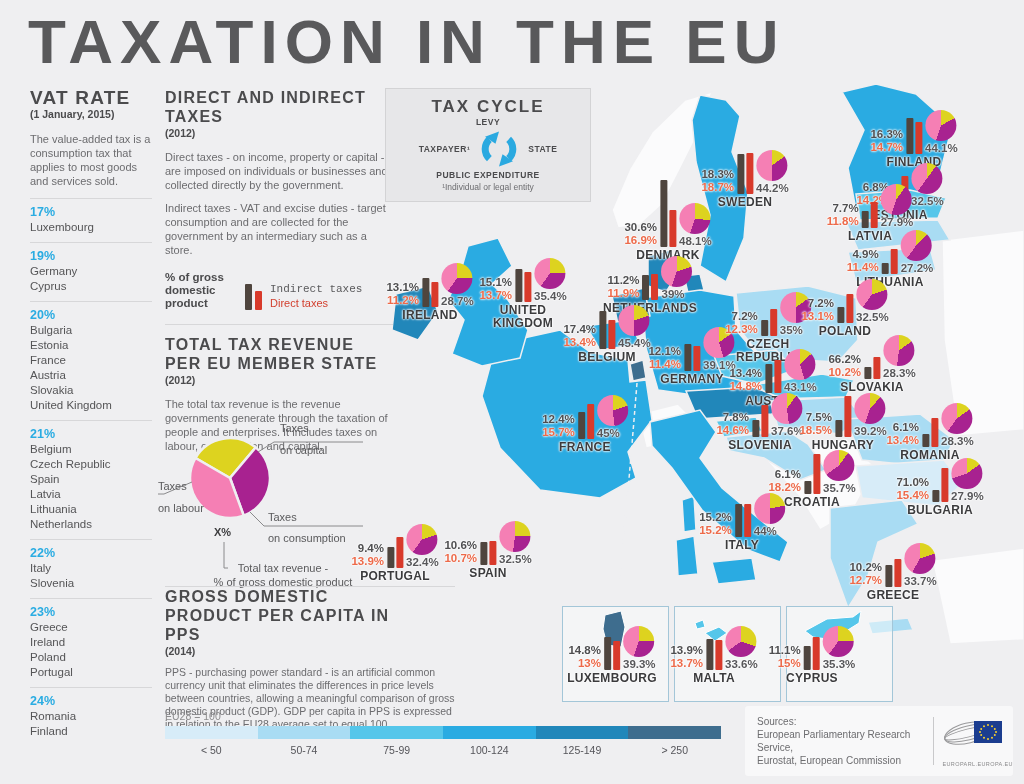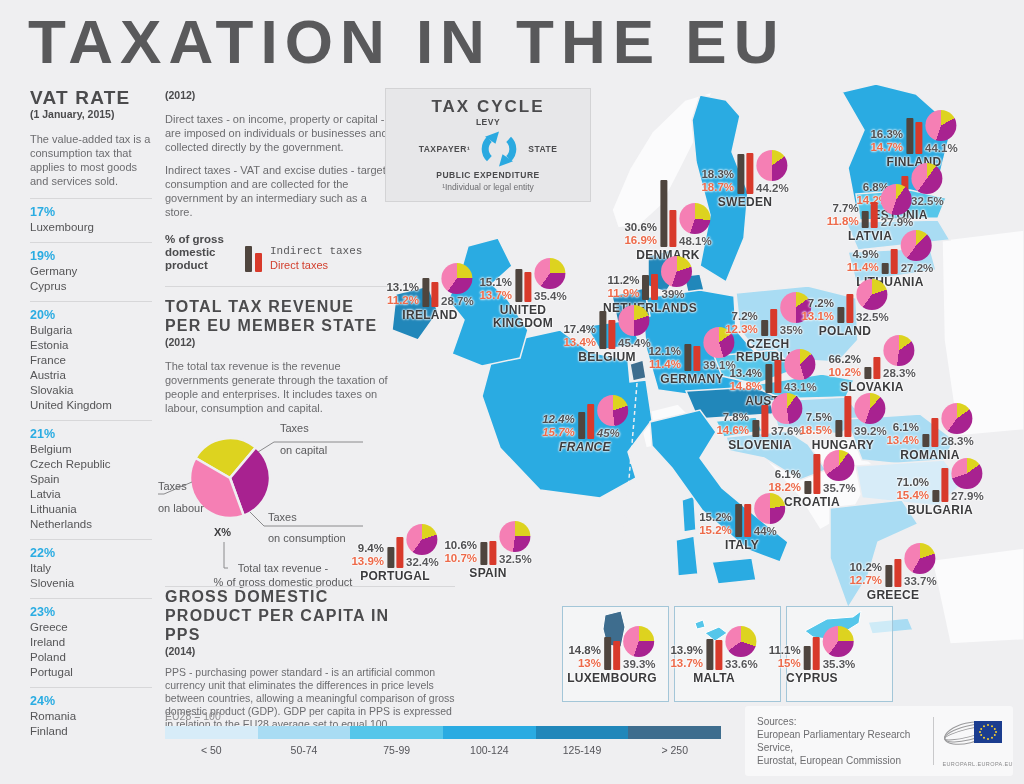--- a/index.html
+++ b/index.html
@@ -163,20 +163,21 @@
       </div>
       <div class="vat-group">
         <div class="vat-rate">24%</div>
         <div class="vat-country">Romania</div>
         <div class="vat-country">Finland</div>
       </div>
     </div>
 </div>
 
 <div id="mid-col" class="abs">
+  <div class="h">DIRECT AND INDIRECT TAXES</div>
   <div class="yr">(2012)</div>
   <p class="body-txt" style="margin:11px 0 0 0;">Direct taxes - on income, property or capital - are imposed on individuals or businesses and collected directly by the government.</p>
   <p class="body-txt" style="margin:9px 0 0 0;">Indirect taxes - VAT and excise duties - target consumption and are collected for the government by an intermediary such as a store.</p>
   <div class="legend-row">
     <div class="legend-lab">% of gross domestic product</div>
     <div class="lbars">
       <i style="height:26px;background:#4f453e;"></i>
       <i style="height:19px;background:#d83a2b;"></i>
     </div>
     <div class="ltxt">
@@ -658,21 +659,21 @@
           <i class="b-ind" style="height: 33px;"></i>
           <i class="b-dir" style="height: 33px;"></i>
         </div>
         <div class="pieWrap">
           <span class="pie" style="background: conic-gradient(rgb(221, 211, 31) 0deg, rgb(221, 211, 31) 22%, rgb(168, 34, 144) 0deg, rgb(168, 34, 144) 50%, rgb(245, 127, 180) 0deg, rgb(245, 127, 180) 100%);"></span>
           <span class="v-tot">44%</span>
         </div>
       </div>
       <div class="cname">ITALY</div>
     </div>
-    <div class="stat" style="left: 585px; top: 395px; font-style: italic;">
+    <div class="stat" style="left: 585px; top: 395px;">
       <div class="stat-main">
         <div class="vals">
           <div class="v-ind">12.4%</div>
           <div class="v-dir">15.7%</div>
         </div>
         <div class="bars">
           <i class="b-ind" style="height: 27px;"></i>
           <i class="b-dir" style="height: 35px;"></i>
         </div>
         <div class="pieWrap">

